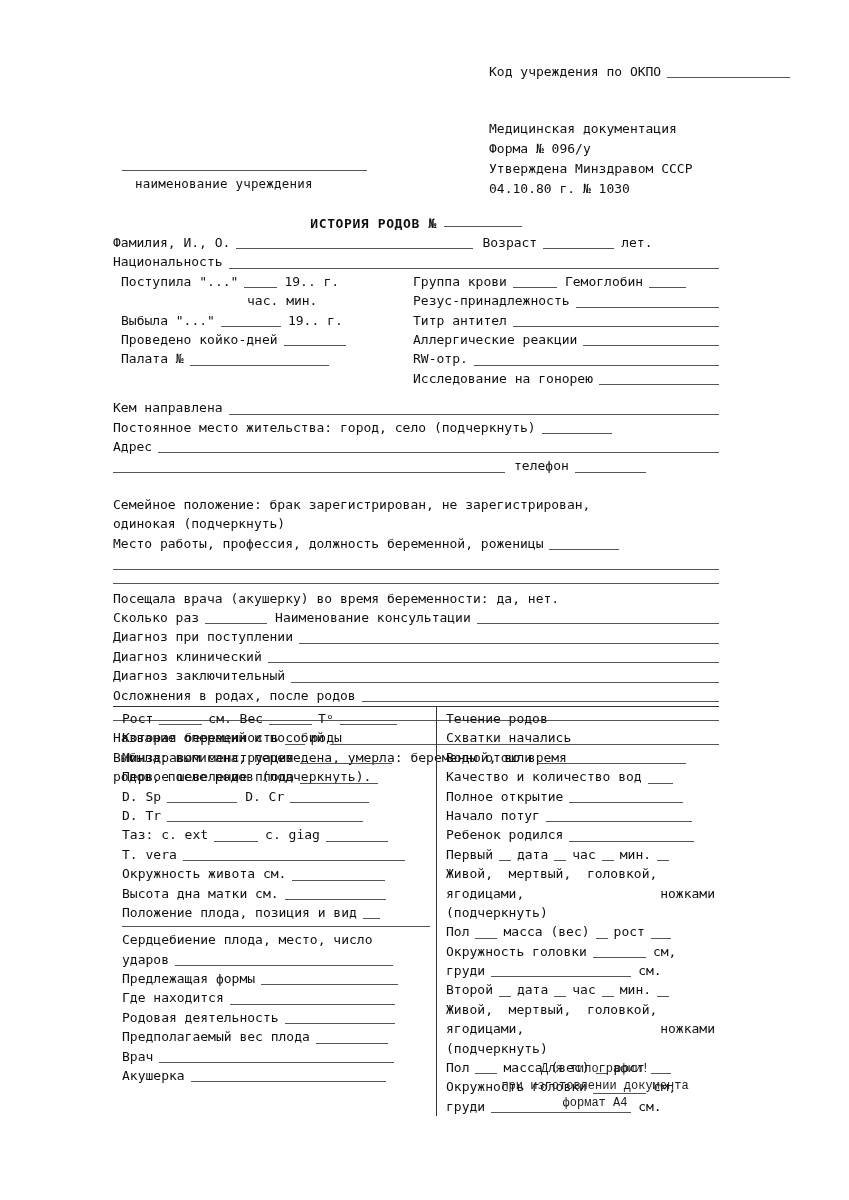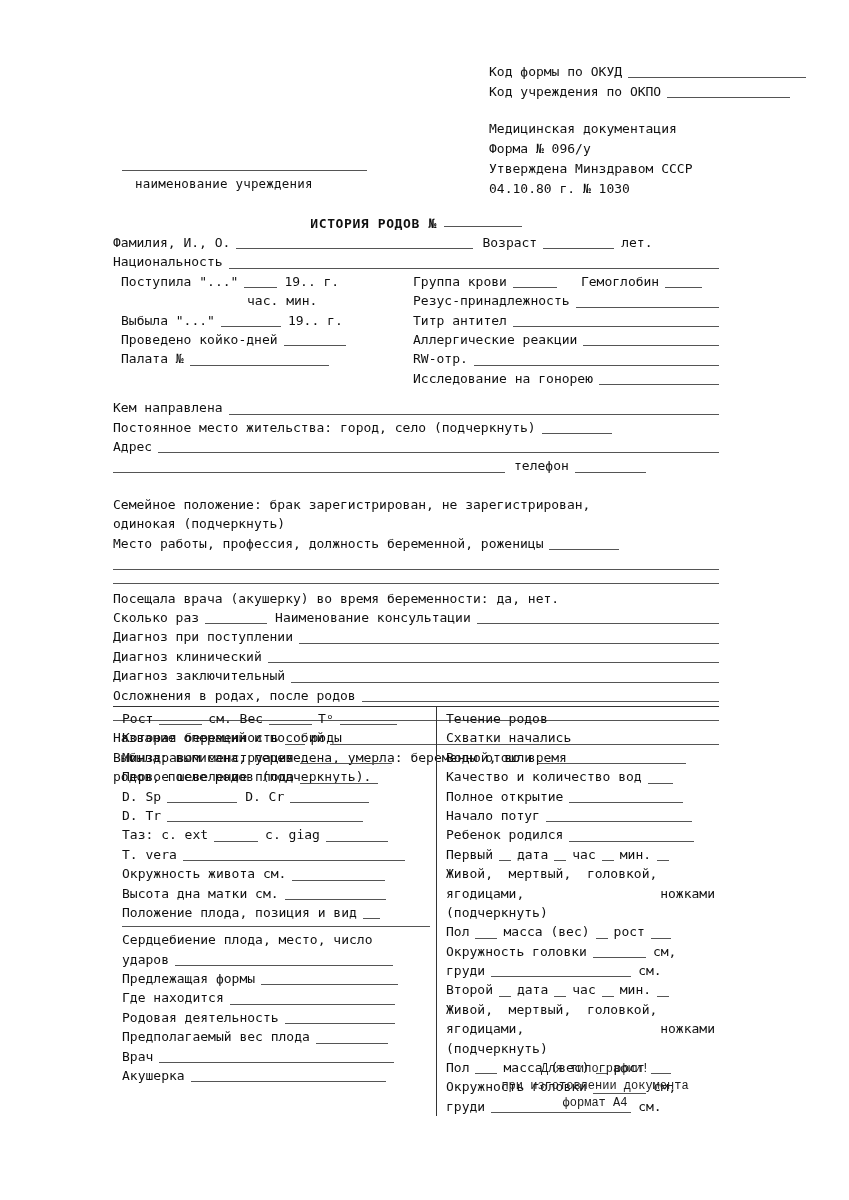--- a/index.html
+++ b/index.html
@@ -169,24 +169,20 @@
     color: #1a1a1a;
   }
 </style>
 </head>
 <body>
 
 <div class="page">
 
   <div class="hdr">
     <div class="row">
-      <span class="txt">Код формы по ОКУД</span>
-      <span class="ln" style="width:178px;margin-left:6px;"></span>
-    </div>
-    <div class="row">
       <span class="txt">Код учреждения по ОКПО</span>
       <span class="ln" style="width:123px;margin-left:6px;"></span>
     </div>
   </div>
 
   <div class="hdr-form">
     <div class="txt">Медицинская документация</div>
     <div class="txt">Форма № 096/у</div>
     <div class="txt">Утверждена Минздравом СССР</div>
     <div class="txt">04.10.80 г. № 1030</div>
@@ -240,21 +236,21 @@
         <div class="row" style="padding-left:8px;">
           <span class="txt">Палата №</span>
           <span class="ln" style="width:139px;margin-left:6px;"></span>
         </div>
       </div>
 
       <div class="col-r">
         <div class="row">
           <span class="txt">Группа крови</span>
           <span class="ln" style="width:44px;margin-left:6px;"></span>
-          <span class="txt" style="margin-left:24px;">Гемоглобин</span>
+          <span class="txt" style="margin-left:8px;">Гемоглобин</span>
           <span class="ln" style="width:37px;margin-left:6px;"></span>
         </div>
         <div class="row">
           <span class="txt">Резус-принадлежность</span>
           <span class="ln grow" style="margin-left:6px;"></span>
         </div>
         <div class="row">
           <span class="txt">Титр антител</span>
           <span class="ln grow" style="margin-left:6px;"></span>
         </div>

